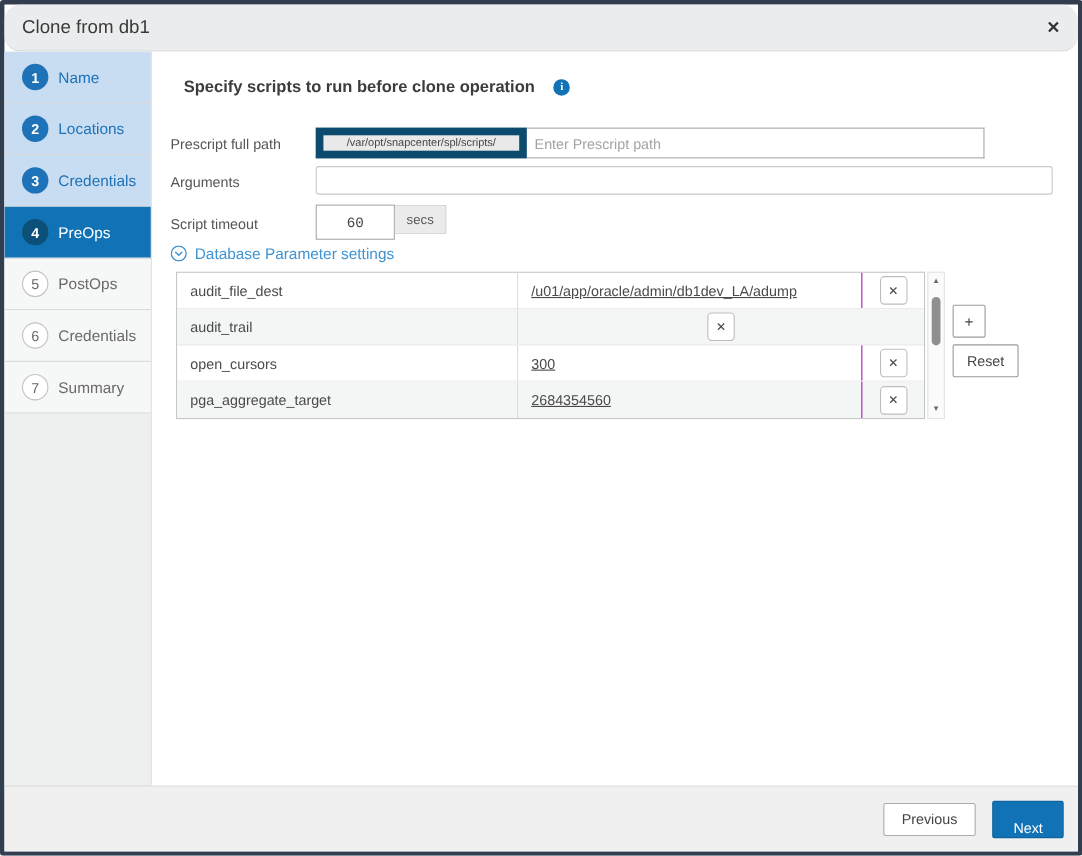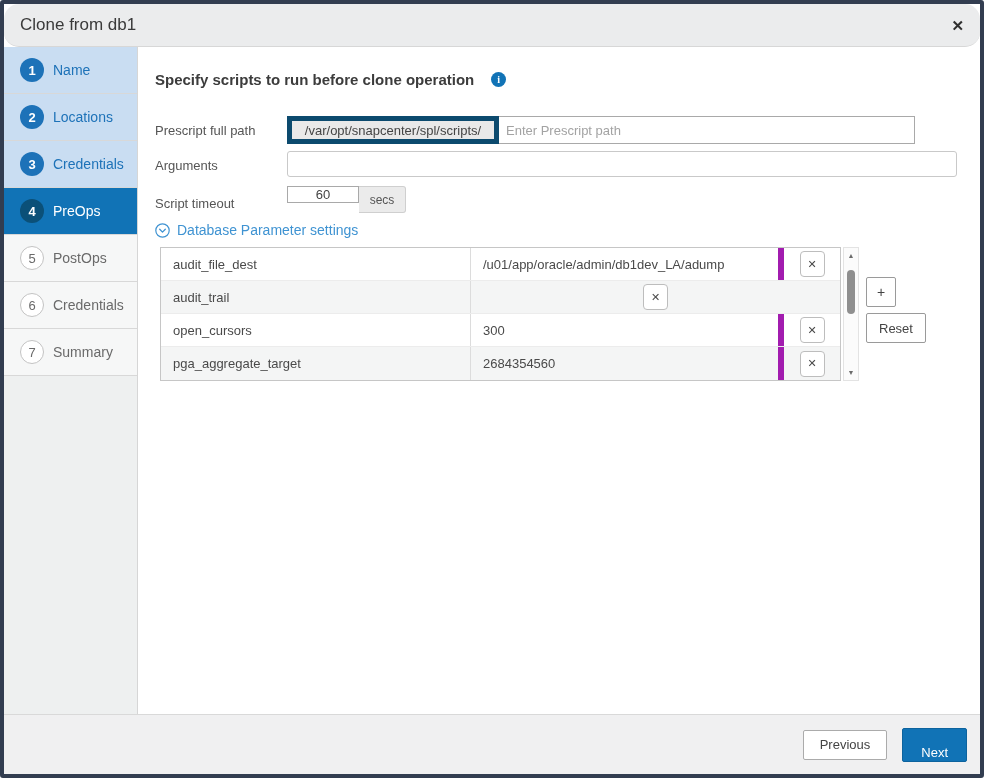--- a/index.html
+++ b/index.html
@@ -49,59 +49,59 @@
   .step.active .badge{ background:#0b5078; color:#fff; }
   .step.todo{ background:#f6f7f7; color:#6a6a6a; }
   .step.todo .badge{
     background:#fff; border:1px solid #c3c3c3; color:#6a6a6a; font-weight:normal;
   }
   .sidebar-filler{ flex:1 1 auto; background:#eef0f0; }
 
   .content{ position:relative; flex:1 1 auto; background:#fff; }
 
   .heading{
-    position:absolute; left:17px; top:24px; display:flex; align-items:center;
+    position:absolute; left:29px; top:24px; display:flex; align-items:center;
     font-size:15px; font-weight:bold; color:#3c3c3c;
   }
   .info-icon{
     display:inline-flex; width:15px; height:15px; border-radius:50%;
     background:#1173b6; color:#fff; font-size:10px; font-weight:bold;
     align-items:center; justify-content:center; margin-left:17px;
     font-family:"Liberation Serif", serif; cursor:pointer;
   }
 
   .field-label{ position:absolute; left:17px; font-size:13px; color:#555; }
   .lbl-prescript{ top:76px; }
   .lbl-arguments{ top:111px; }
   .lbl-timeout{ top:132px;margin-top:17px; }
 
   .prescript-group{ position:absolute; left:149px; top:69px; display:flex; }
   .prescript-prefix{
-    width:212px; height:28px; background:#e9e9e9; border:5px solid #0c4a6e;
+    width:192px; height:28px; background:#e9e9e9; border:7px solid #0c4a6e;
     display:flex; align-items:center; justify-content:center;
-    font-size:13px; color:#444; white-space:nowrap;
+    font-size:10px; color:#444; white-space:nowrap;
   }
   .prescript-input{
     width:416px; height:28px; border:1px solid #a9a9a9; border-left:none;
     font-size:13px; color:#333; padding:0 7px; outline:none;
     font-family:"Liberation Sans", sans-serif;
   }
   .prescript-input::placeholder{ color:#a3a3a3; }
 
   .arguments-input{
     position:absolute; left:149px; top:104px; width:670px; height:26px;
     border:1px solid #c9c9c9; border-radius:3px; font-size:13px; color:#333;
     padding:0 7px; outline:none; font-family:"Liberation Sans", sans-serif;
   }
 
   .timeout-group{ position:absolute; left:149px; top:139px; display:flex; }
   .timeout-input{
-    width:72px; height:17px; border:1px solid #a9a9a9; font-size:13px;
+    width:72px; height:32px; border:1px solid #a9a9a9; font-size:13px;
     color:#444; text-align:center; outline:none;
-    font-family:Liberation Sans, sans-serif;
+    font-family:Liberation Mono, monospace;
   }
   .timeout-unit{
     width:47px; height:27px; background:#ebebeb; border:1px solid #cfcfcf;
     border-left:none; border-radius:0 3px 3px 0;
     display:flex; align-items:center; justify-content:center;
     font-size:12px; color:#555;
   }
 
   .db-params-link{
     position:absolute; left:17px; top:175px; display:flex; align-items:center;
@@ -119,21 +119,21 @@
     border-bottom:1px solid #ececec; font-size:13px; color:#4a4a4a;
   }
   .param-row:last-child{ border-bottom:none; }
   .param-row.alt{ background:#f4f5f5; }
   .cell-name{
     width:310px; flex:0 0 310px; display:flex; align-items:center;
     padding-left:12px; border-right:1px solid #dcdcdc;
   }
   .cell-value{
     width:313px; flex:0 0 313px; display:flex; align-items:center;
-    padding-left:12px; border-right:6px solid #a21caf;
+    padding-left:12px; border-right:1px solid #a21caf;text-decoration:underline;
   }
   .cell-action{ flex:1 1 auto; display:flex; align-items:center; justify-content:center; }
   .remove-btn{
     width:25px; height:26px; background:#fff; border:1px solid #bdbdbd;
     border-radius:4px; color:#4a4a4a; font-size:11px; cursor:pointer;
     display:flex; align-items:center; justify-content:center;
     font-family:"Liberation Sans", sans-serif;
   }
 
   .v-scrollbar{

